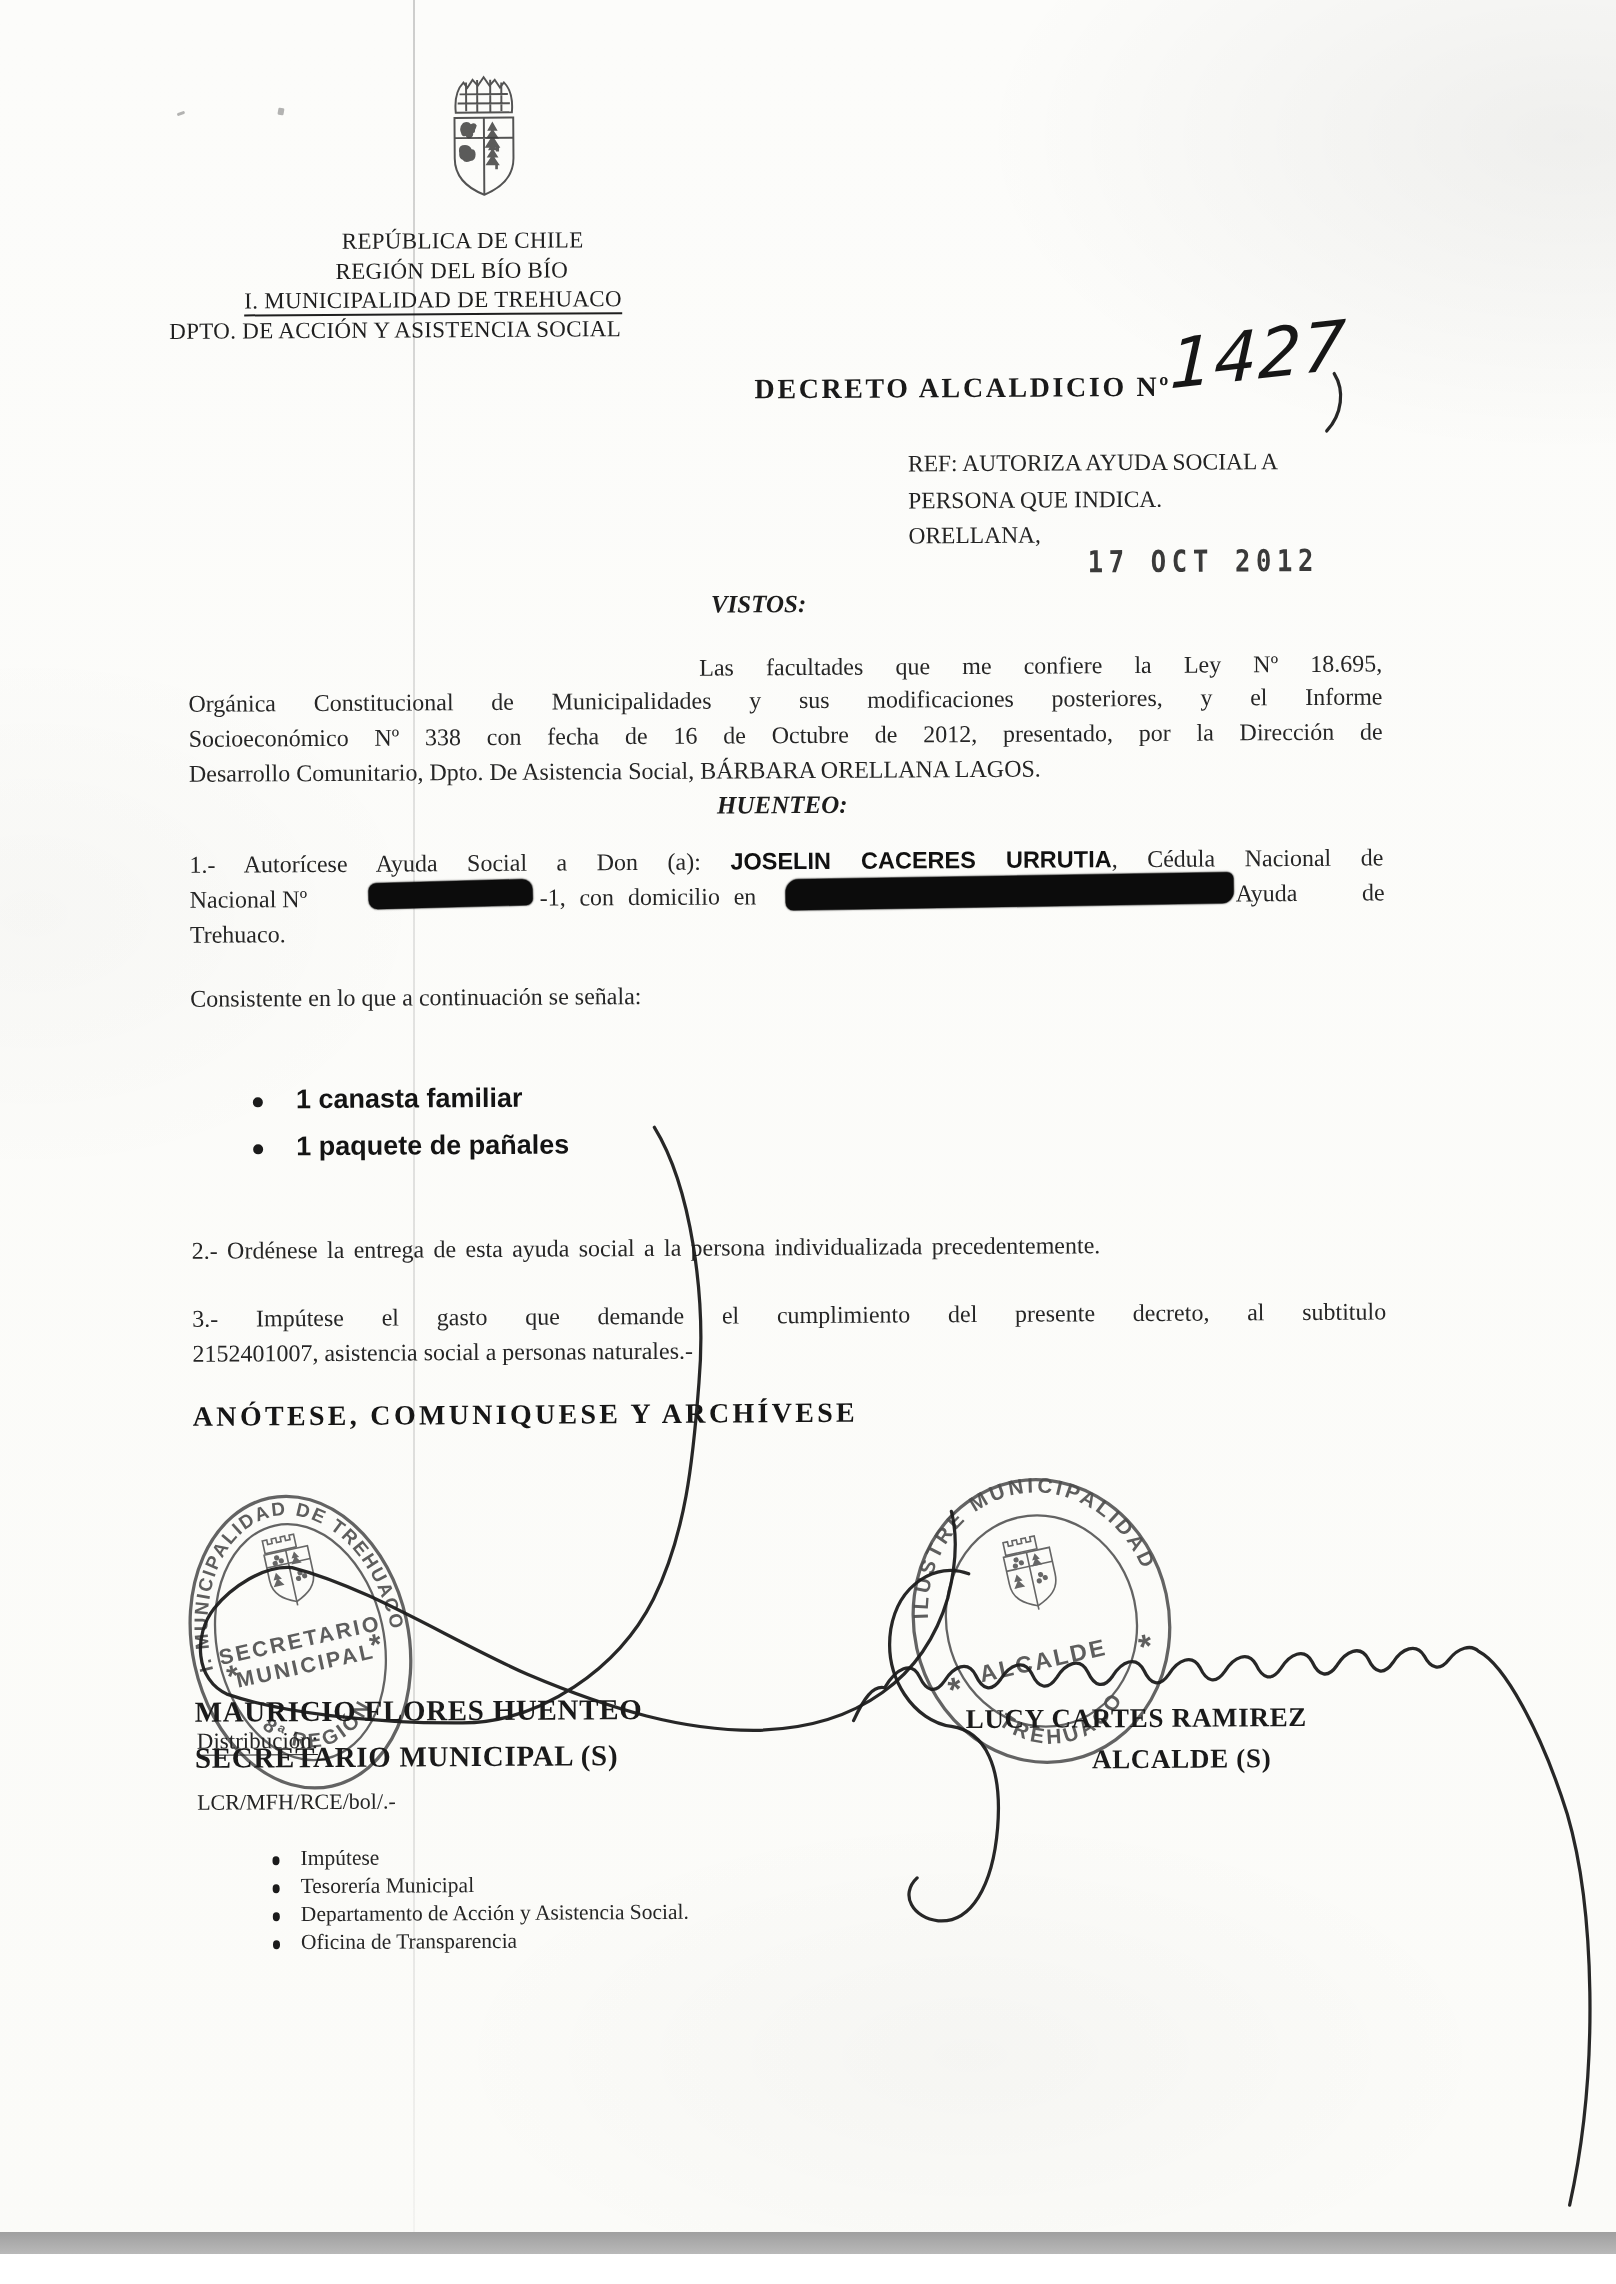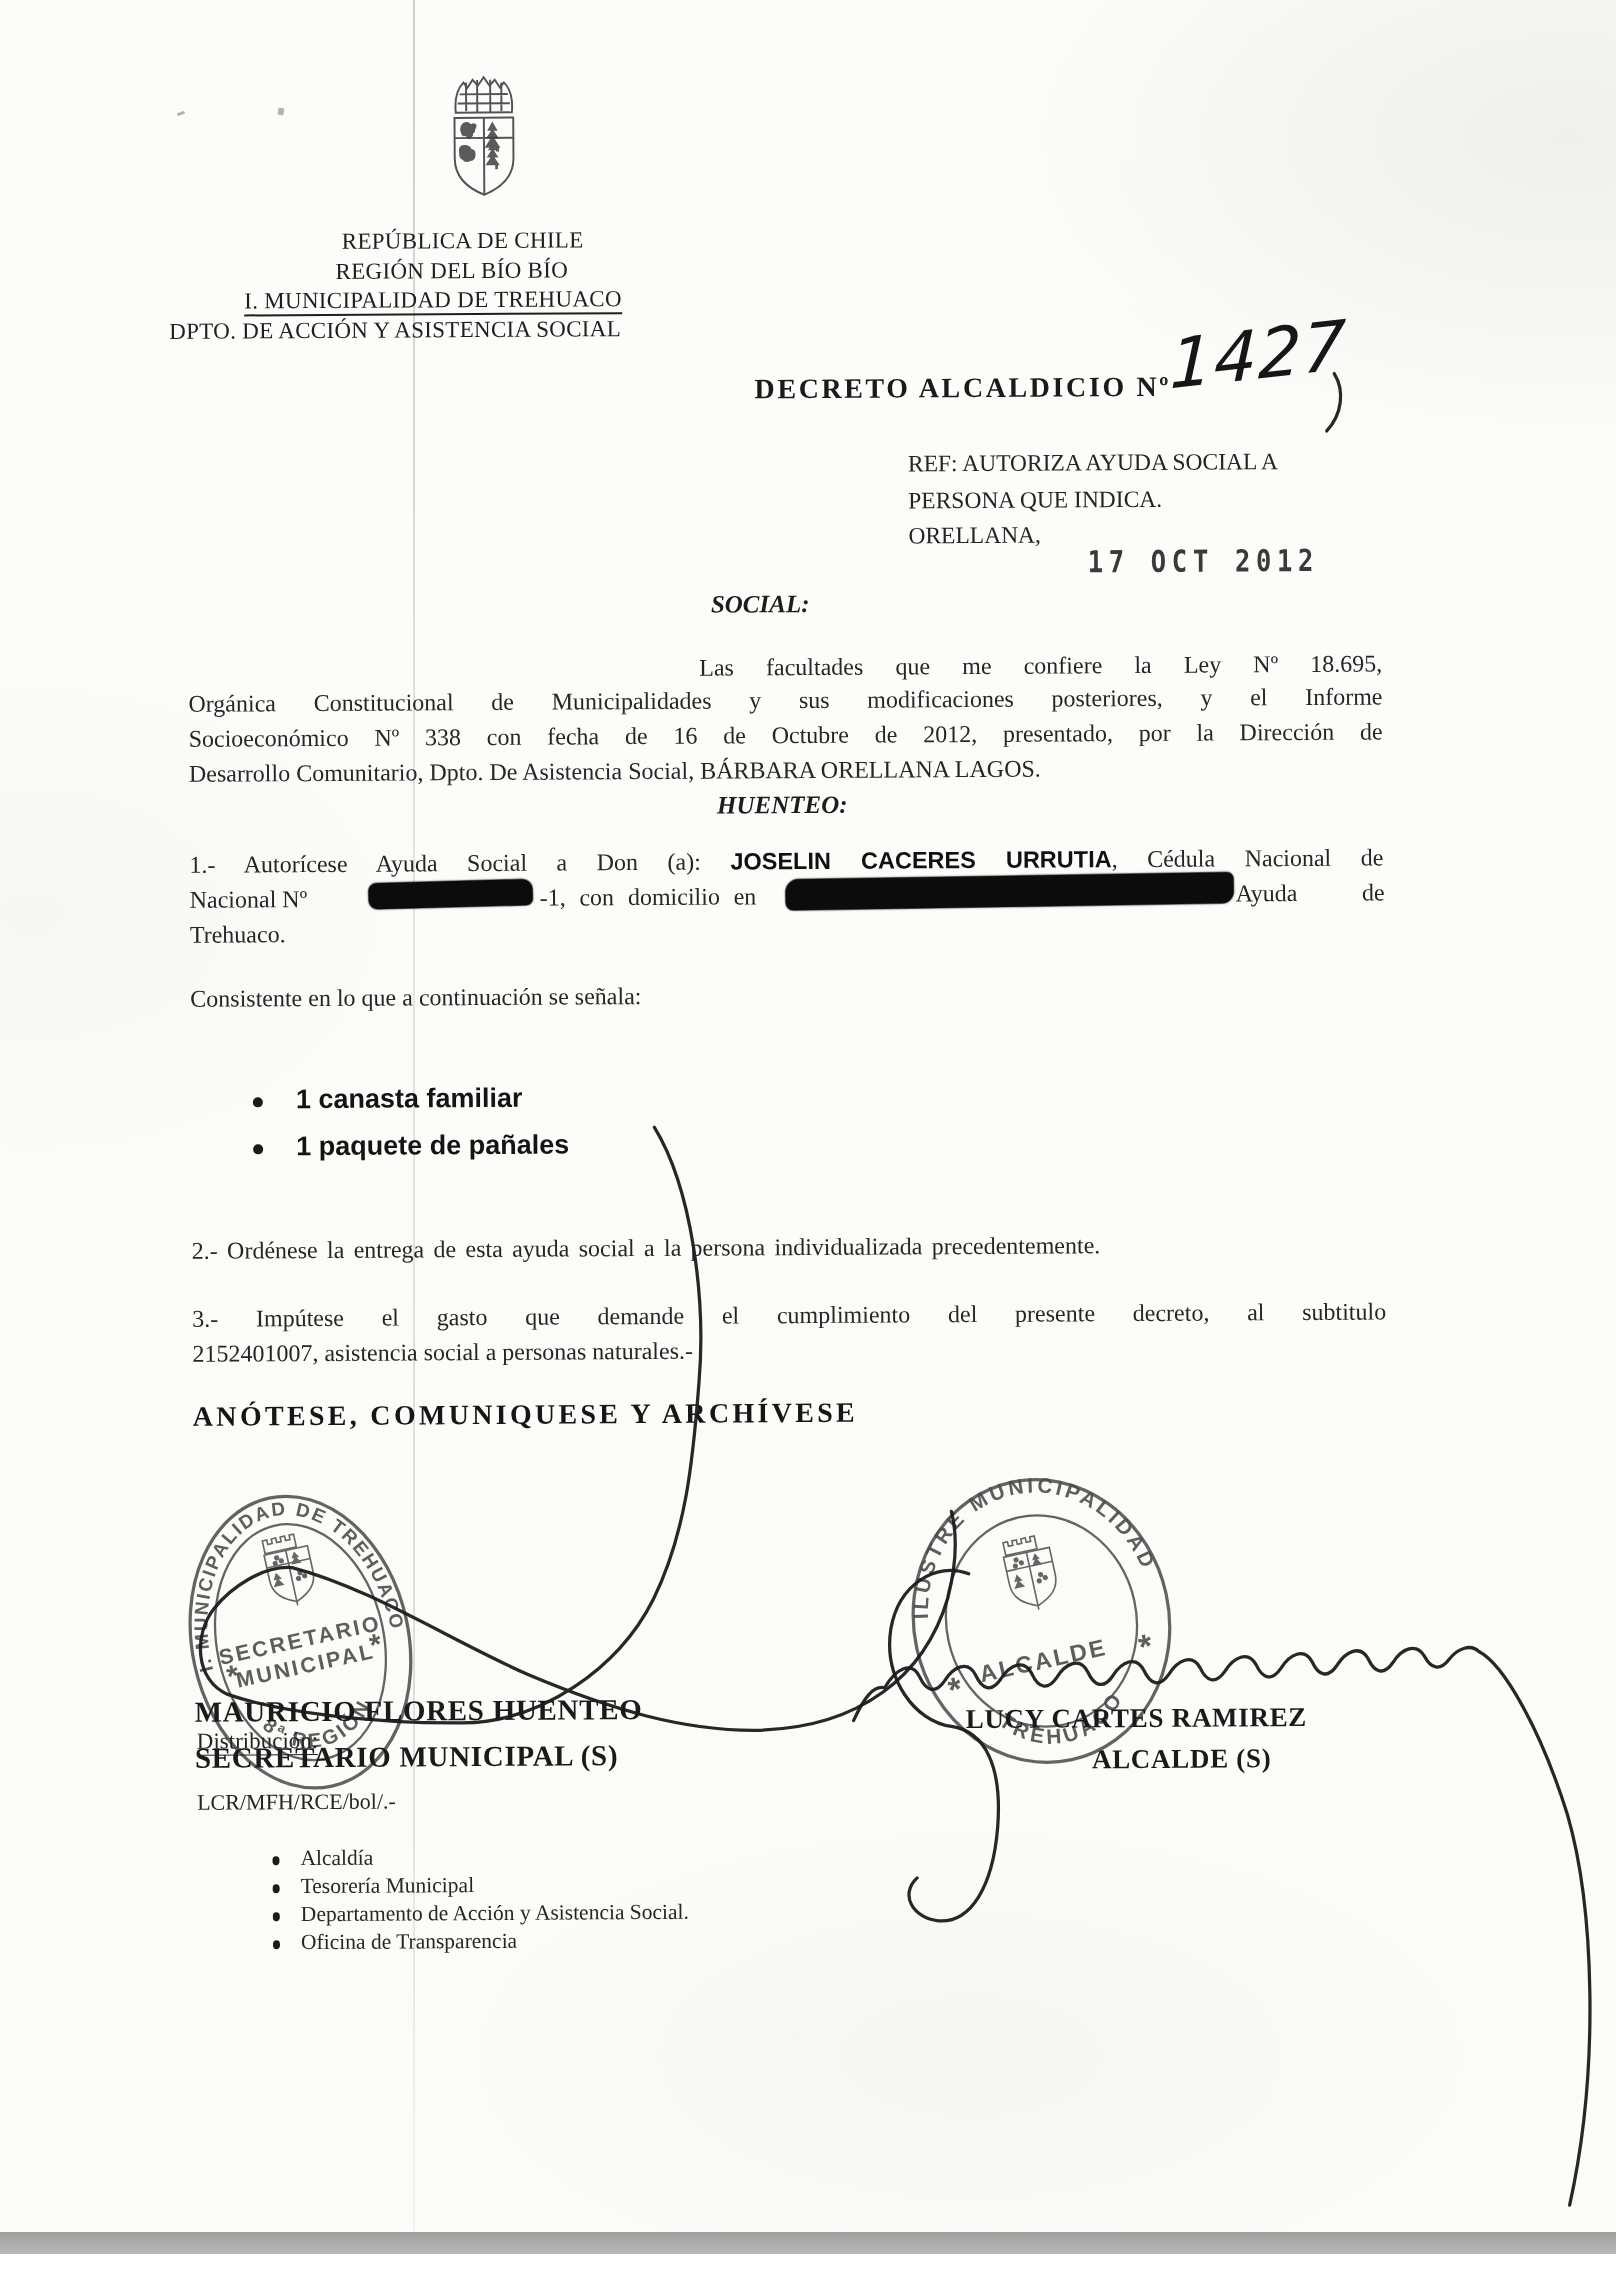--- a/index.html
+++ b/index.html
@@ -88,21 +88,21 @@
     <div class="abs ctr hline" style="left:399px; top:315px;">DPTO. DE ACCIÓN Y ASISTENCIA SOCIAL</div>
 
     <div class="abs ser title" style="left:758px; top:373px;">DECRETO ALCALDICIO Nº</div>
     <div class="abs handnum" style="left:1173px; top:318px;">1427</div>
 
     <div class="abs ser ref" style="left:911px; top:451px;">REF: AUTORIZA AYUDA SOCIAL A</div>
     <div class="abs ser ref" style="left:911px; top:488px;">PERSONA QUE INDICA.</div>
     <div class="abs ser ref" style="left:911px; top:523px;">ORELLANA,</div>
     <div class="abs datestamp" style="left:1090px; top:546px;">17 OCT 2012</div>
 
-    <div class="abs ser bitl" style="left:713px; top:590px;">SOCIAL:</div>
+    <div class="abs ser bitl" style="left:713px; top:590px;">VISTOS:</div>
     <div class="abs jline ser" style="left:701px; top:653px; width:683px;">Las facultades que me confiere la Ley Nº 18.695,</div>
     <div class="abs jline ser" style="left:190px; top:686px; width:1194px;">Orgánica Constitucional de Municipalidades y sus modificaciones posteriores, y el Informe</div>
     <div class="abs jline ser" style="left:190px; top:721px; width:1194px;">Socioeconómico Nº 338 con fecha de 16 de Octubre de 2012, presentado, por la Dirección de</div>
     <div class="abs body ser" style="left:190px; top:756px;">Desarrollo Comunitario, Dpto. De Asistencia Social, BÁRBARA ORELLANA LAGOS.</div>
     <div class="abs ser bitl" style="left:718px; top:791px;">HUENTEO:</div>
 
     <div class="abs jline ser" style="left:190px; top:847px; width:1194px;"><span>1.-  Autorícese Ayuda Social a Don (a): </span><span class="bname">JOSELIN CACERES URRUTIA</span><span>, Cédula Nacional de</span></div>
 
     <div class="abs body ser" style="left:190px; top:882px;">Nacional  Nº</div>
     <div class="redact" style="left:369px; top:879px; width:164px; height:26px; border-radius:7.8px 10.4px 6.5px 9px; transform:rotate(-1.2deg);"></div>
@@ -199,21 +199,21 @@
 
     <div class="abs ser signame" style="left:190px; top:1692px;">MAURICIO FLORES HUENTEO</div>
     <div class="abs ser signame" style="left:190px; top:1738px;">SECRETARIO MUNICIPAL (S)</div>
     <div class="abs ser signame" style="left:961px; top:1705px; font-size:27px;">LUCY CARTES RAMIREZ</div>
     <div class="abs ser signame" style="left:1087px; top:1746px; font-size:27px;">ALCALDE (S)</div>
 
     <div class="abs ser footer-sm" style="left:192px; top:1786px;">LCR/MFH/RCE/bol/.-</div>
     <div class="abs ser footer-sm" style="left:192px; top:1725px;"><span class="u" style="border-bottom-width:1.3px; font-size:23px;">Distribución:</span></div>
 
     <div class="dot" style="left:267px; top:1853px; width:7.2px; height:8.5px;"></div>
-    <div class="abs ser dist-item" style="left:295px; top:1843px;">Alcaldía</div>
+    <div class="abs ser dist-item" style="left:295px; top:1843px;">Impútese</div>
     <div class="dot" style="left:267px; top:1881px; width:7.2px; height:8.5px;"></div>
     <div class="abs ser dist-item" style="left:295px; top:1871px;">Tesorería Municipal</div>
     <div class="dot" style="left:267px; top:1909px; width:7.2px; height:8.5px;"></div>
     <div class="abs ser dist-item" style="left:295px; top:1899px;">Departamento de Acción y Asistencia Social.</div>
     <div class="dot" style="left:267px; top:1937px; width:7.2px; height:8.5px;"></div>
     <div class="abs ser dist-item" style="left:295px; top:1927px;">Oficina de Transparencia</div>
 
     <svg style="left:0; top:0;" width="1617" height="2284" viewBox="0 0 2480 3504">
 
       <path class="sig" d="M 2052 578 C 2068 604, 2064 640, 2040 666"></path>

